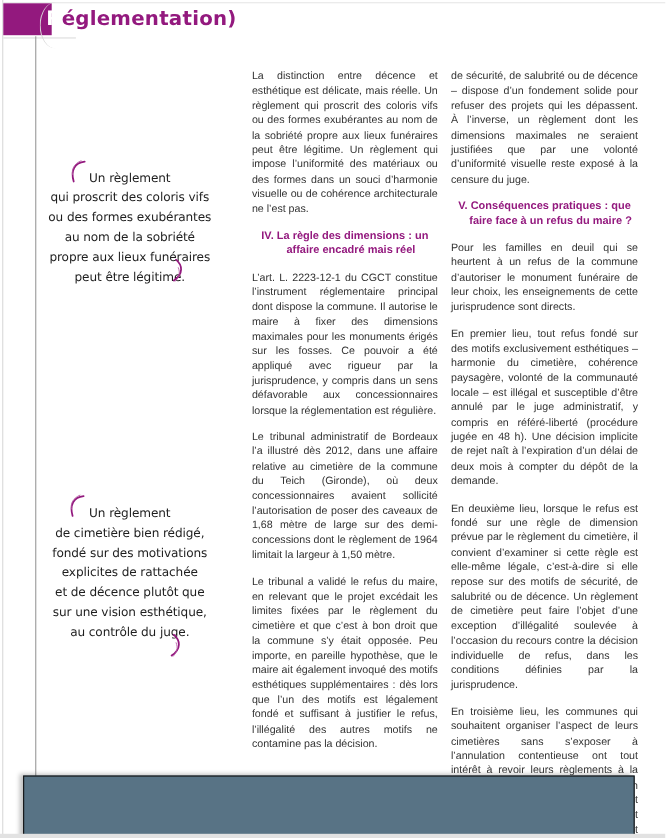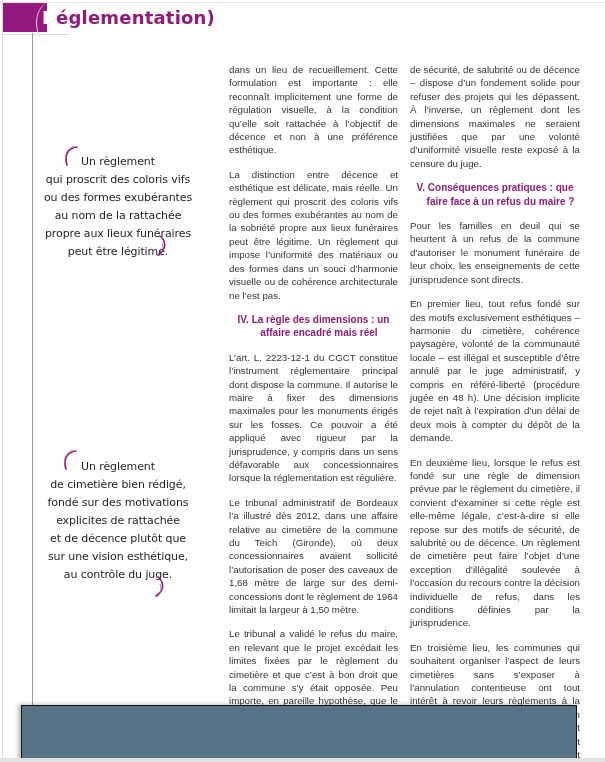--- a/index.html
+++ b/index.html
@@ -82,21 +82,21 @@
 </div>
 
 <div class="pullquote pq1">
   <svg class="curl-open" viewBox="0 0 18 22">
     <path d="M15 2 C6 3 2 10 5 20" stroke="#93197e" stroke-width="1.6" fill="none" stroke-linecap="round"></path>
     <path d="M12 1 C5 4 3 9 4 14" stroke="#b45aa4" stroke-width="0.8" fill="none"></path>
   </svg>
   <div>Un règlement</div>
   <div>qui proscrit des coloris vifs</div>
   <div>ou des formes exubérantes</div>
-  <div>au nom de la rattachée</div>
+  <div>au nom de la sobriété</div>
   <div>propre aux lieux funéraires</div>
   <div>peut être légitime.</div>
   <svg class="curl-close" viewBox="0 0 18 22">
     <path d="M4 1 C10 6 11 14 2 20" stroke="#93197e" stroke-width="1.6" fill="none" stroke-linecap="round"></path>
     <path d="M6 8 C8 13 7 17 3 21" stroke="#b45aa4" stroke-width="0.8" fill="none"></path>
   </svg>
 </div>
 
 <div class="pullquote pq2">
   <svg class="curl-open" viewBox="0 0 18 22">
@@ -110,21 +110,20 @@
   <div>et de décence plutôt que</div>
   <div>sur une vision esthétique,</div>
   <div>au contrôle du juge.</div>
   <svg class="curl-close" viewBox="0 0 18 22">
     <path d="M4 1 C10 6 11 14 2 20" stroke="#93197e" stroke-width="1.6" fill="none" stroke-linecap="round"></path>
     <path d="M6 8 C8 13 7 17 3 21" stroke="#b45aa4" stroke-width="0.8" fill="none"></path>
   </svg>
 </div>
 
 <div class="col col1">
-  <p>dans un lieu de recueillement. Cette formulation est importante : elle reconnaît implicitement une forme de régulation visuelle, à la condition qu’elle soit rattachée à l’objectif de décence et non à une préférence esthétique.</p>
   <p>La distinction entre décence et esthétique est délicate, mais réelle. Un règlement qui proscrit des coloris vifs ou des formes exubérantes au nom de la sobriété propre aux lieux funéraires peut être légitime. Un règlement qui impose l’uniformité des matériaux ou des formes dans un souci d’harmonie visuelle ou de cohérence architecturale ne l’est pas.</p>
   <h3>IV. La règle des dimensions : un affaire encadré mais réel</h3>
   <p>L’art. L. 2223-12-1 du CGCT constitue l’instrument réglementaire principal dont dispose la commune. Il autorise le maire à fixer des dimensions maximales pour les monuments érigés sur les fosses. Ce pouvoir a été appliqué avec rigueur par la jurisprudence, y compris dans un sens défavorable aux concessionnaires lorsque la réglementation est régulière.</p>
   <p>Le tribunal administratif de Bordeaux l’a illustré dès 2012, dans une affaire relative au cimetière de la commune du Teich (Gironde), où deux concessionnaires avaient sollicité l’autorisation de poser des caveaux de 1,68 mètre de large sur des demi-concessions dont le règlement de 1964 limitait la largeur à 1,50 mètre.</p>
   <p>Le tribunal a validé le refus du maire, en relevant que le projet excédait les limites fixées par le règlement du cimetière et que c’est à bon droit que la commune s’y était opposée. Peu importe, en pareille hypothèse, que le maire ait également invoqué des motifs esthétiques supplémentaires : dès lors que l’un des motifs est légalement fondé et suffisant à justifier le refus, l’illégalité des autres motifs ne contamine pas la décision.</p>
 
 </div>
 
 <div class="col col2">
   <p>de sécurité, de salubrité ou de décence – dispose d’un fondement solide pour refuser des projets qui les dépassent. À l’inverse, un règlement dont les dimensions maximales ne seraient justifiées que par une volonté d’uniformité visuelle reste exposé à la censure du juge.</p>

